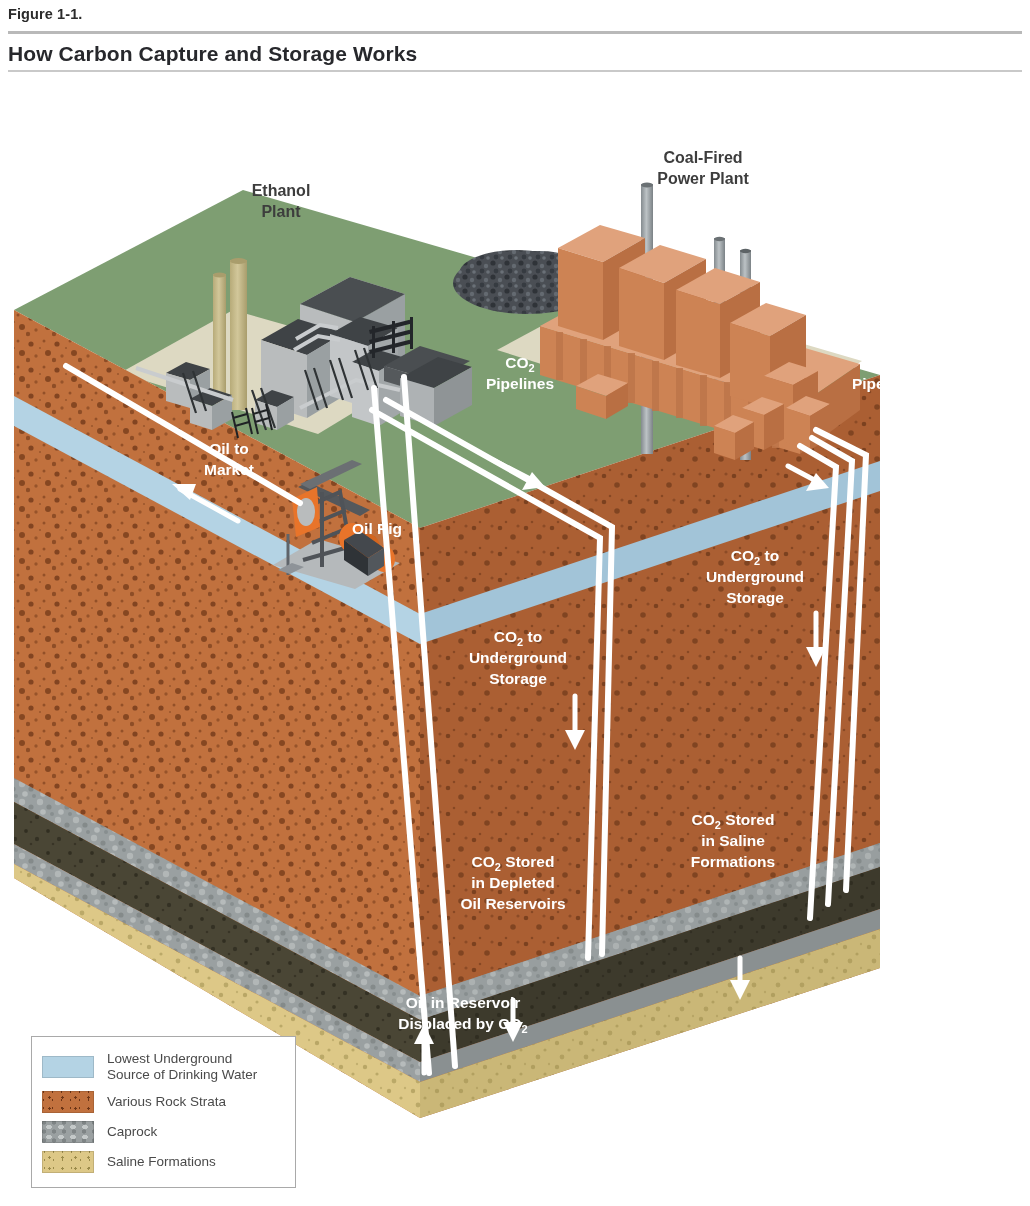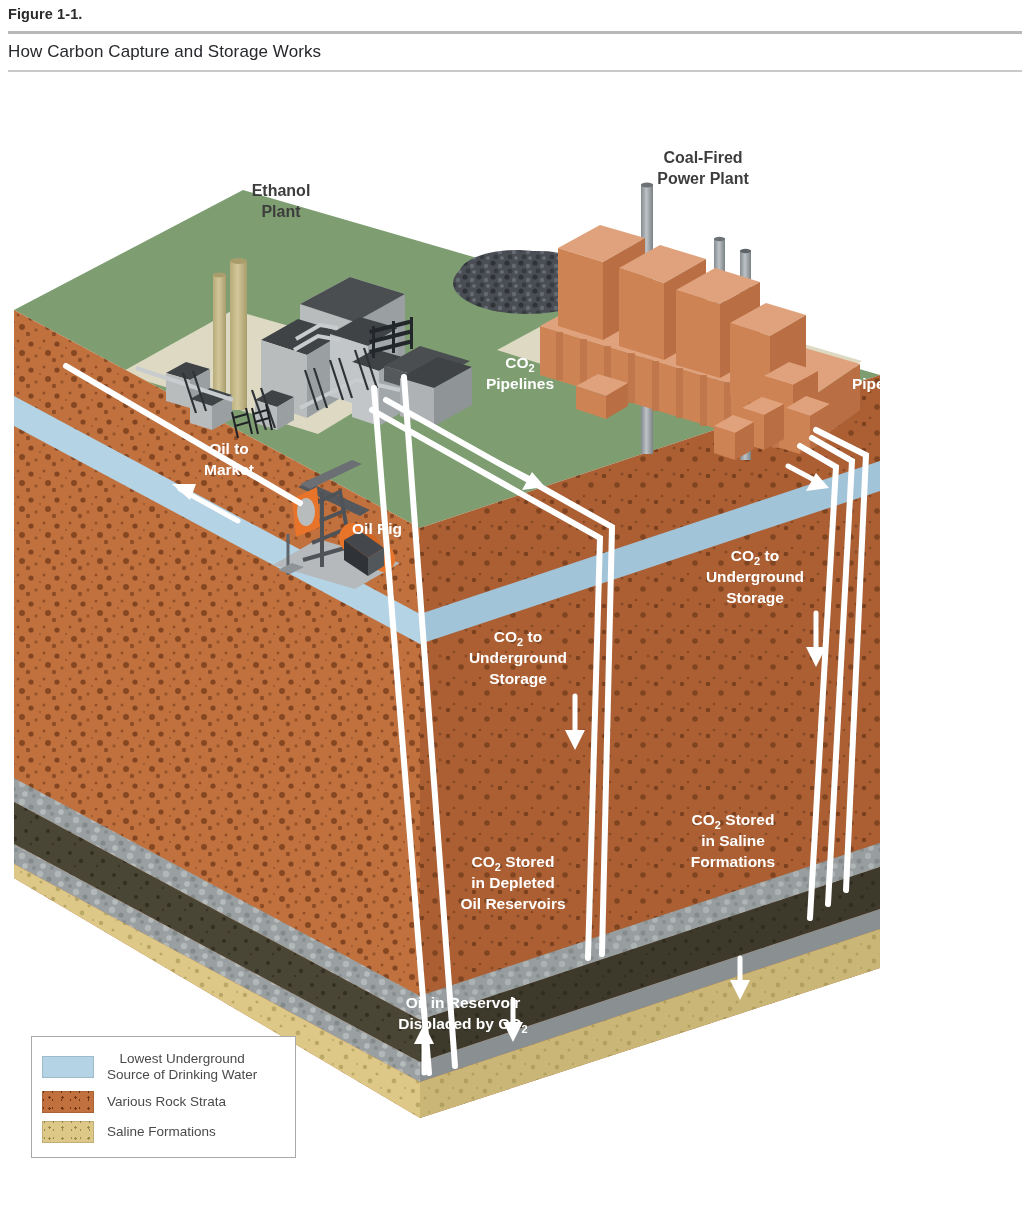--- a/index.html
+++ b/index.html
@@ -1,25 +1,25 @@
 <!DOCTYPE html>
 <html><head>
 <meta charset="utf-8">
 <title>Figure 1-1</title>
 <style>
   html,body{margin:0;padding:0;background:#ffffff;}
   body{width:1030px;height:1206px;font-family:"Liberation Sans",sans-serif;color:#2b2b2b;overflow:hidden;}
-  .page{position:relative;width:1030px;height:1206px;text-align:center;}
+  .page{position:relative;width:1030px;height:1206px;}
 
   
   .fig-num{position:absolute;left:8px;top:6px;font-size:14.5px;font-weight:bold;color:#2b2b2b;letter-spacing:.1px;}
   .rule{position:absolute;left:8px;width:1014px;height:3px;background:#b9b9b9;}
   .rule.r1{top:31px;}
   .rule.r2{top:70px;height:2px;background:#c9c9c9;}
-  .fig-title{position:absolute;left:8px;top:42px;font-size:17px;font-weight:normal;color:#27282c;letter-spacing:.1px;}
+  .fig-title{position:absolute;left:8px;top:42px;font-size:21px;font-weight:bold;color:#27282c;letter-spacing:.1px;}
 
   
   .art{position:absolute;left:0;top:78px;width:1030px;height:1128px;}
   .art svg{display:block;}
 
   
   text{font-family:"Liberation Sans",sans-serif;font-weight:bold;}
   .wlab{fill:#ffffff;font-size:15.5px;}
   .dlab{fill:#3d3d3d;font-size:16px;}
 
@@ -414,18 +414,22 @@
       <div class="leg-txt">
         <div>Lowest Underground</div>
         <div>Source of Drinking Water</div>
       </div>
     </div>
     <div class="leg-row">
       <div class="sw" style="background:#c1713e;background-image:radial-gradient(#6d3516 1.2px,transparent 1.3px),radial-gradient(#6d3516 .9px,transparent 1px);background-size:13px 11px,9px 8px;background-position:0 0,5px 4px;"></div>
       <div class="leg-txt">Various Rock Strata</div>
     </div>
     <div class="leg-row">
+      <div class="sw" style="background:#9aa0a1;background-image:radial-gradient(#c4c9c9 2.6px,transparent 2.8px),radial-gradient(#7e8485 2.2px,transparent 2.4px);background-size:12px 10px,10px 9px;background-position:0 0,6px 5px;"></div>
+      <div class="leg-txt">Caprock</div>
+    </div>
+    <div class="leg-row">
       <div class="sw" style="background:#ddc887;background-image:radial-gradient(#9a8a4a 1.3px,transparent 1.5px),radial-gradient(#9a8a4a 1px,transparent 1.1px);background-size:13px 11px,9px 8px;background-position:0 0,6px 4px;"></div>
       <div class="leg-txt">Saline Formations</div>
     </div>
   </div>
 
 </div>
 
 </body></html>

